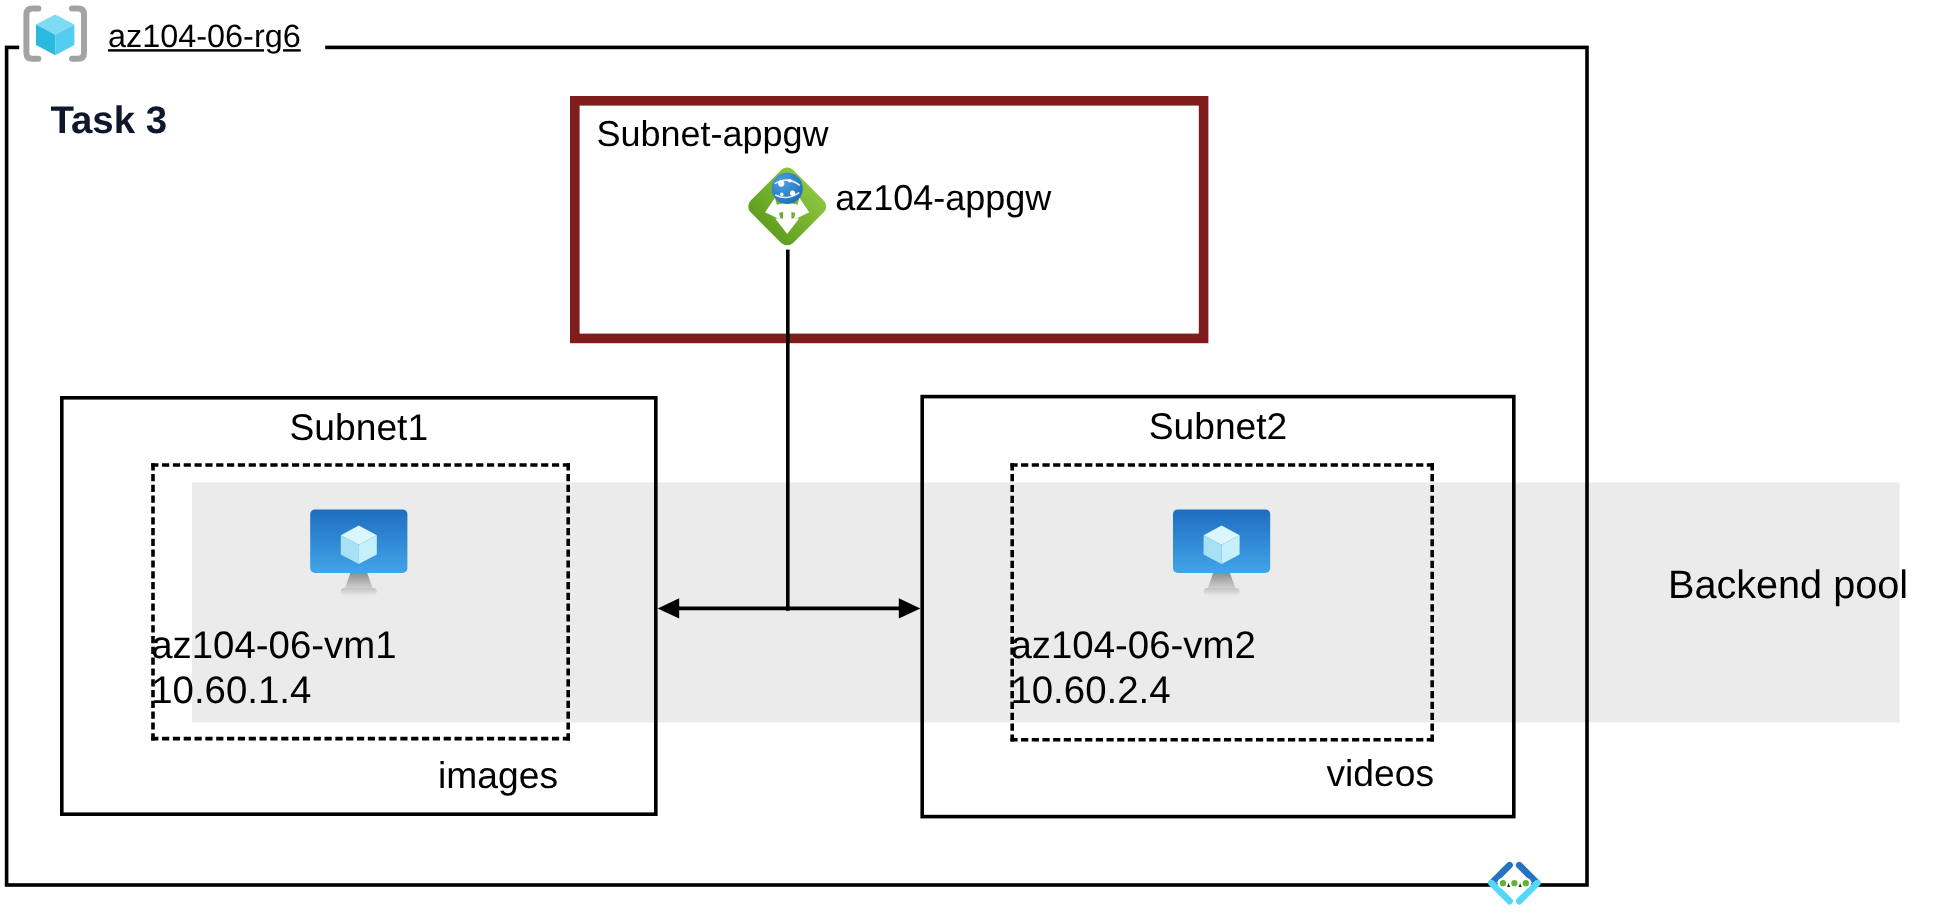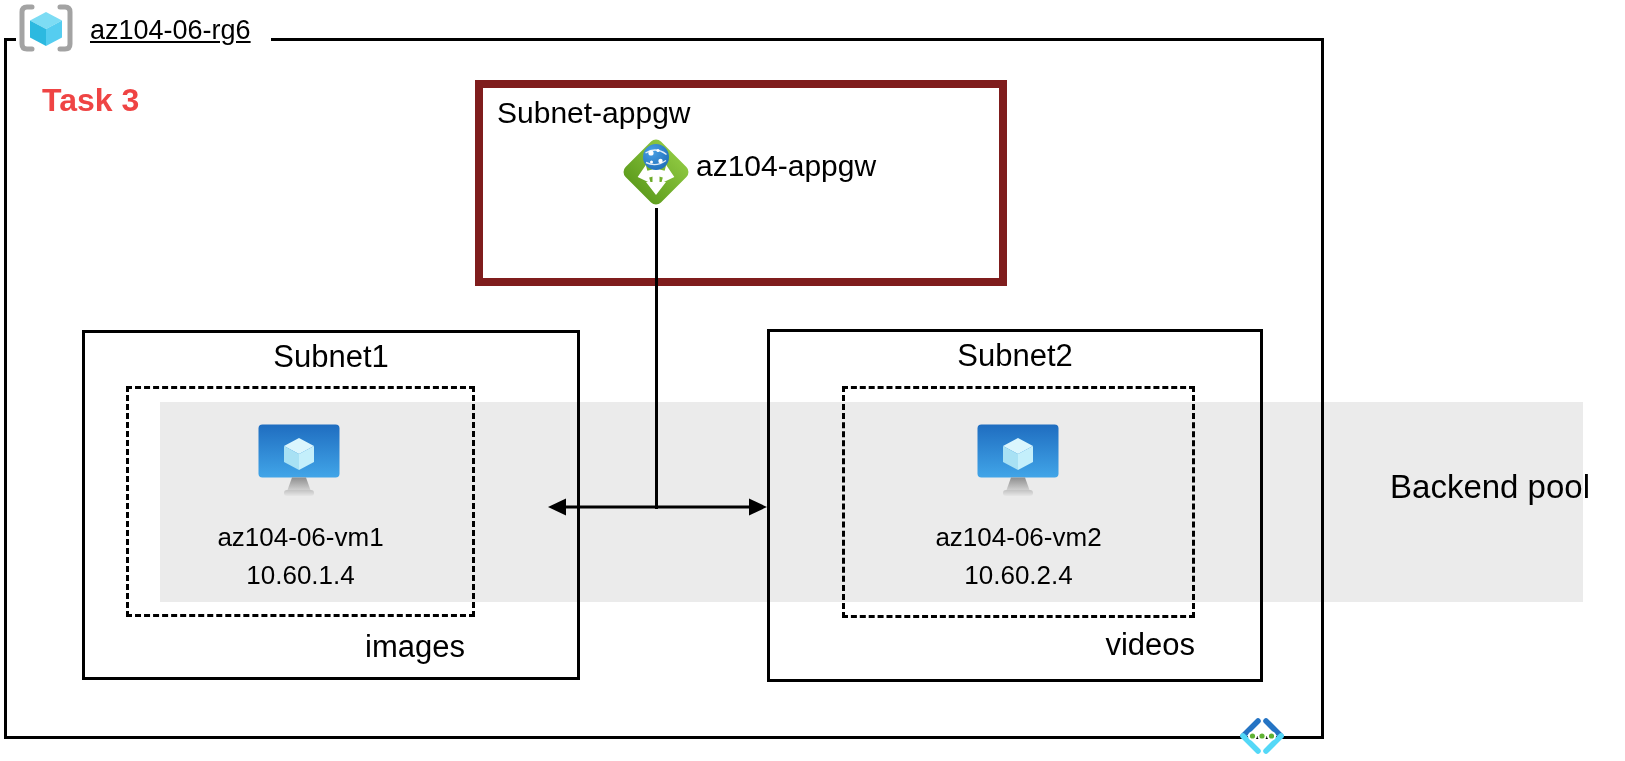--- a/index.html
+++ b/index.html
@@ -8,41 +8,41 @@
     font-family:"Liberation Sans", sans-serif;color:#000;
   }
   .abs{position:absolute;}
   
   #backend-band{left:160px;top:402px;width:1423px;height:200px;background:#ebebeb;z-index:1;}
   #backend-label{left:1330px;top:469px;width:260px;text-align:right;font-size:33px;line-height:36px;z-index:6;}
   
   #rg-box{left:4px;top:38px;width:1320px;height:701px;border:3px solid #000;box-sizing:border-box;background:transparent;z-index:2;}
   #rg-label{left:16px;top:3px;height:54px;display:flex;align-items:center;gap:16px;background:#fff;padding:0 20px 0 2px;z-index:4;}
   #rg-title{font-size:27px;line-height:36px;text-decoration:underline;}
-  #task-label{left:42px;top:82px;font-size:32px;font-weight:bold;color:#ef4444;z-index:4;}
+  #task-label{left:42px;top:82px;font-size:32px;font-weight:bold;color:#0f172a;z-index:4;}
   
   #appgw-box{left:475px;top:80px;width:532px;height:206px;border:8px solid #7f1d1d;box-sizing:border-box;z-index:3;}
   #appgw-title{position:absolute;left:14px;top:7px;font-size:30px;line-height:36px;}
   #appgw-icon{left:616px;top:132px;z-index:5;}
   #appgw-text{left:696px;top:147px;font-size:30px;line-height:38px;z-index:5;}
   
   #connector-v{left:655px;top:208px;width:3px;height:301px;background:#000;z-index:4;}
   #connector-h{left:548px;top:495px;z-index:4;}
   
   .subnet-box{border:3px solid #000;box-sizing:border-box;background:transparent;z-index:3;}
-  #subnet1-box{left:50px;top:330px;width:498px;height:350px;margin-left:32px;}
+  #subnet1-box{left:50px;top:330px;width:498px;height:350px;}
   #subnet2-box{left:767px;top:329px;width:496px;height:353px;}
   .subnet-title{position:absolute;left:0;top:5px;width:100%;text-align:center;font-size:31px;line-height:38px;}
   .dashed-box{border:3px dashed #000;box-sizing:border-box;background:transparent;z-index:3;}
   #subnet1-dashed{left:126px;top:386px;width:349px;height:231px;}
   #subnet2-dashed{left:842px;top:386px;width:353px;height:232px;}
   .vm-icon{z-index:5;}
   #vm1-icon{left:257px;top:423px;}
   #vm2-icon{left:976px;top:423px;}
-  .vm-text{text-align:center;font-size:26px;line-height:38px;z-index:5;}
+  .vm-text{font-size:32px;line-height:38px;z-index:5;}
   #vm1-text{left:126px;top:518px;width:349px;}
   #vm2-text{left:842px;top:518px;width:353px;}
   .pool-label{text-align:right;font-size:31px;line-height:36px;z-index:5;}
   #subnet1-pool{left:116px;top:629px;width:349px;}
   #subnet2-pool{left:842px;top:611px;width:353px;margin-top:16px;}
   #vnet-icon{left:1235px;top:717px;z-index:6;}
 </style>
 </head>
 <body>
 

